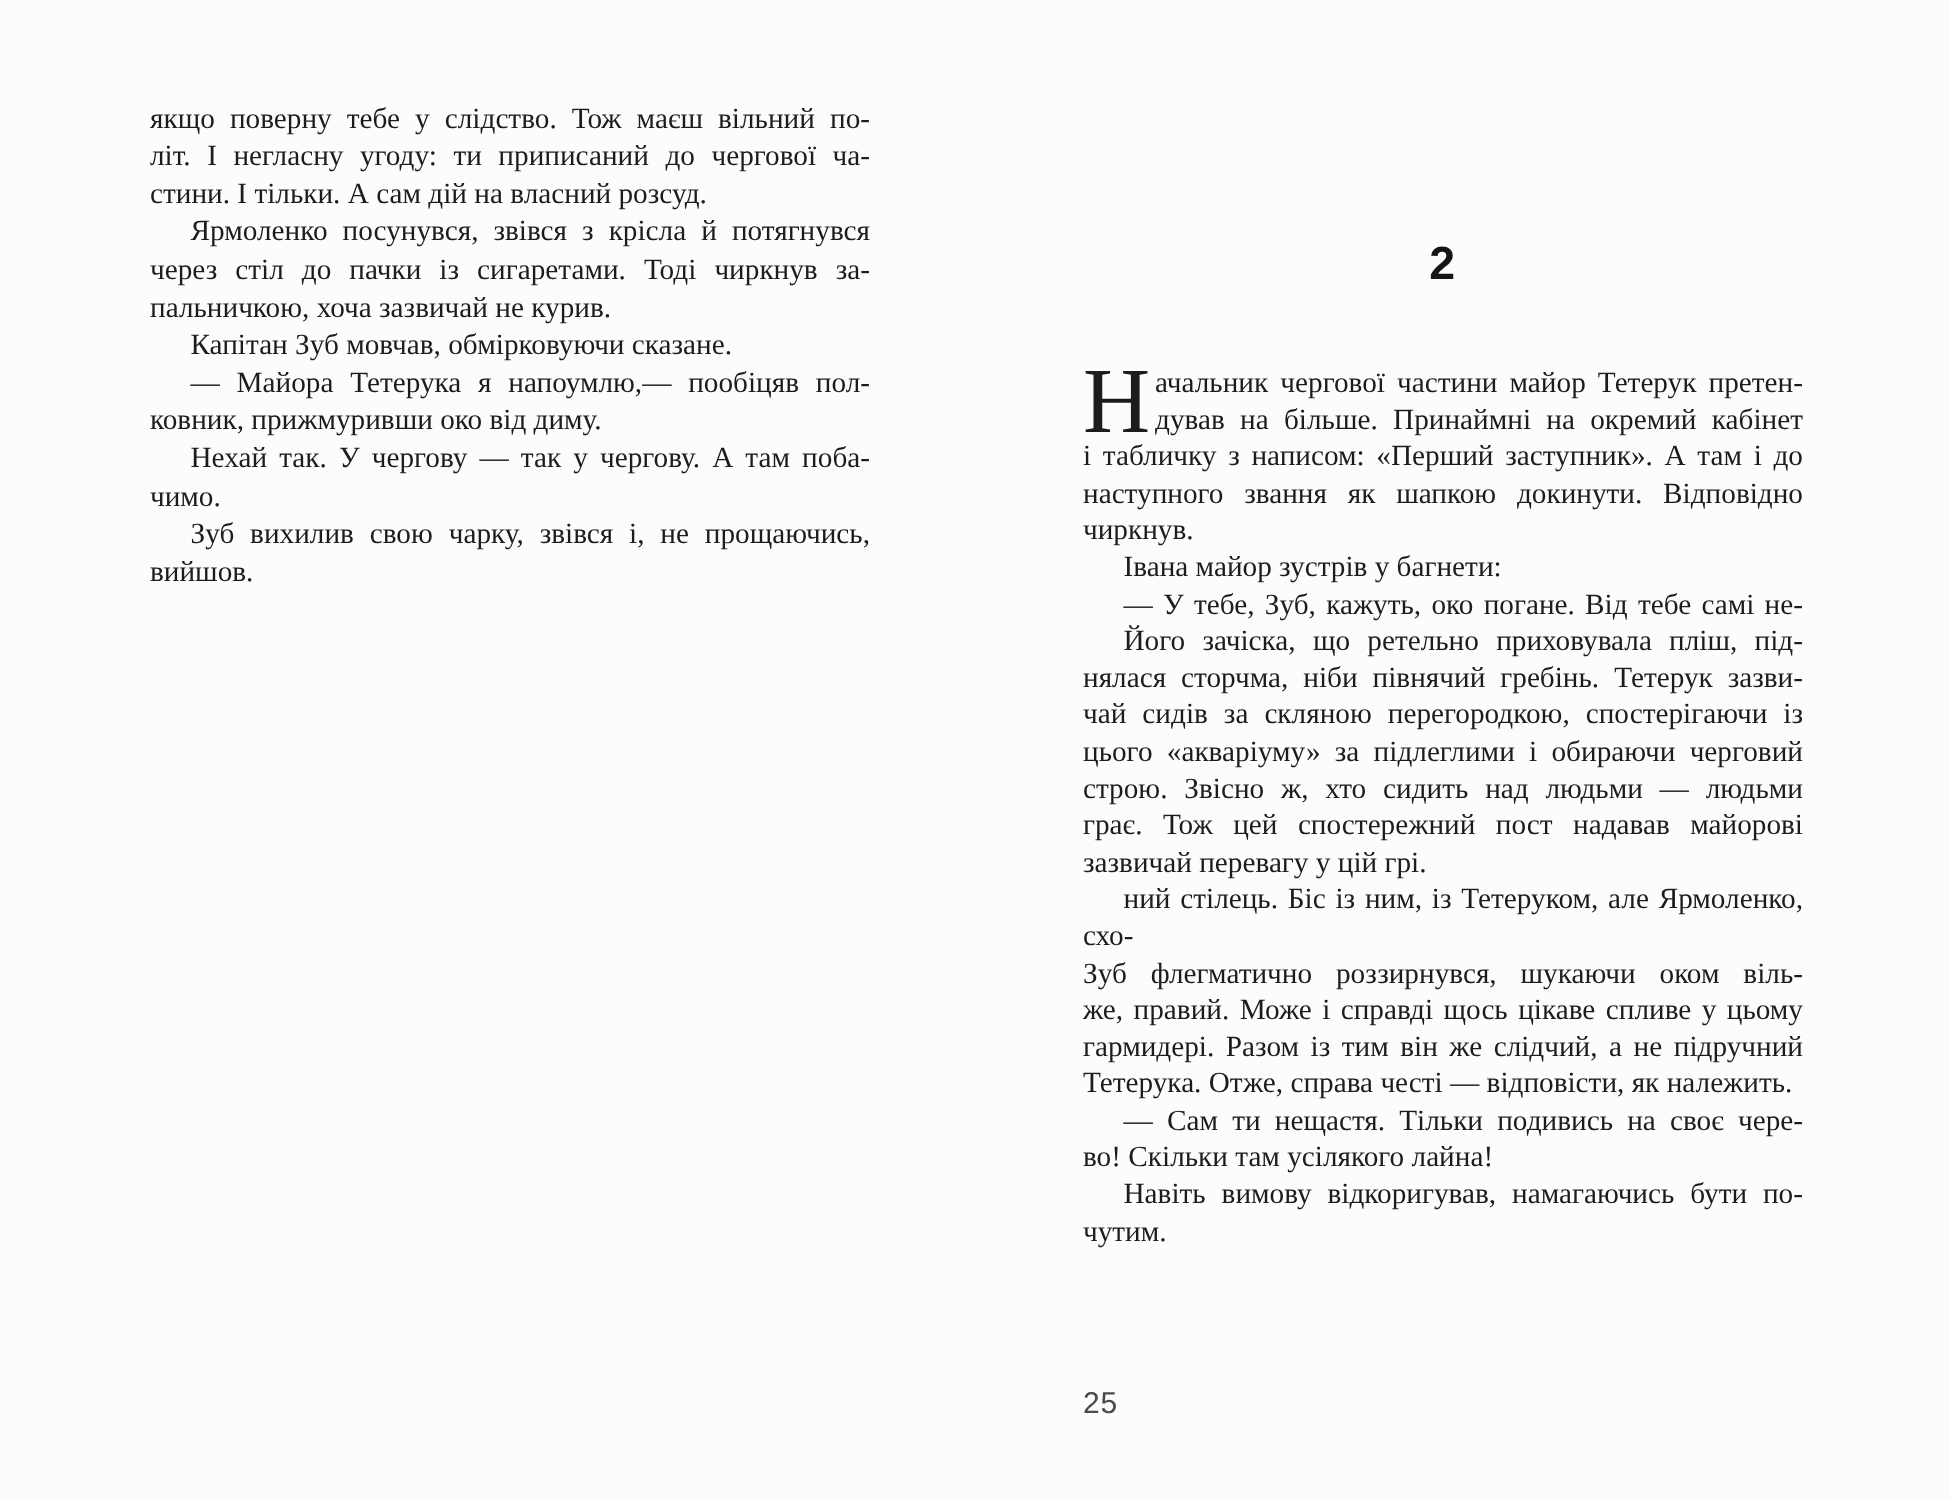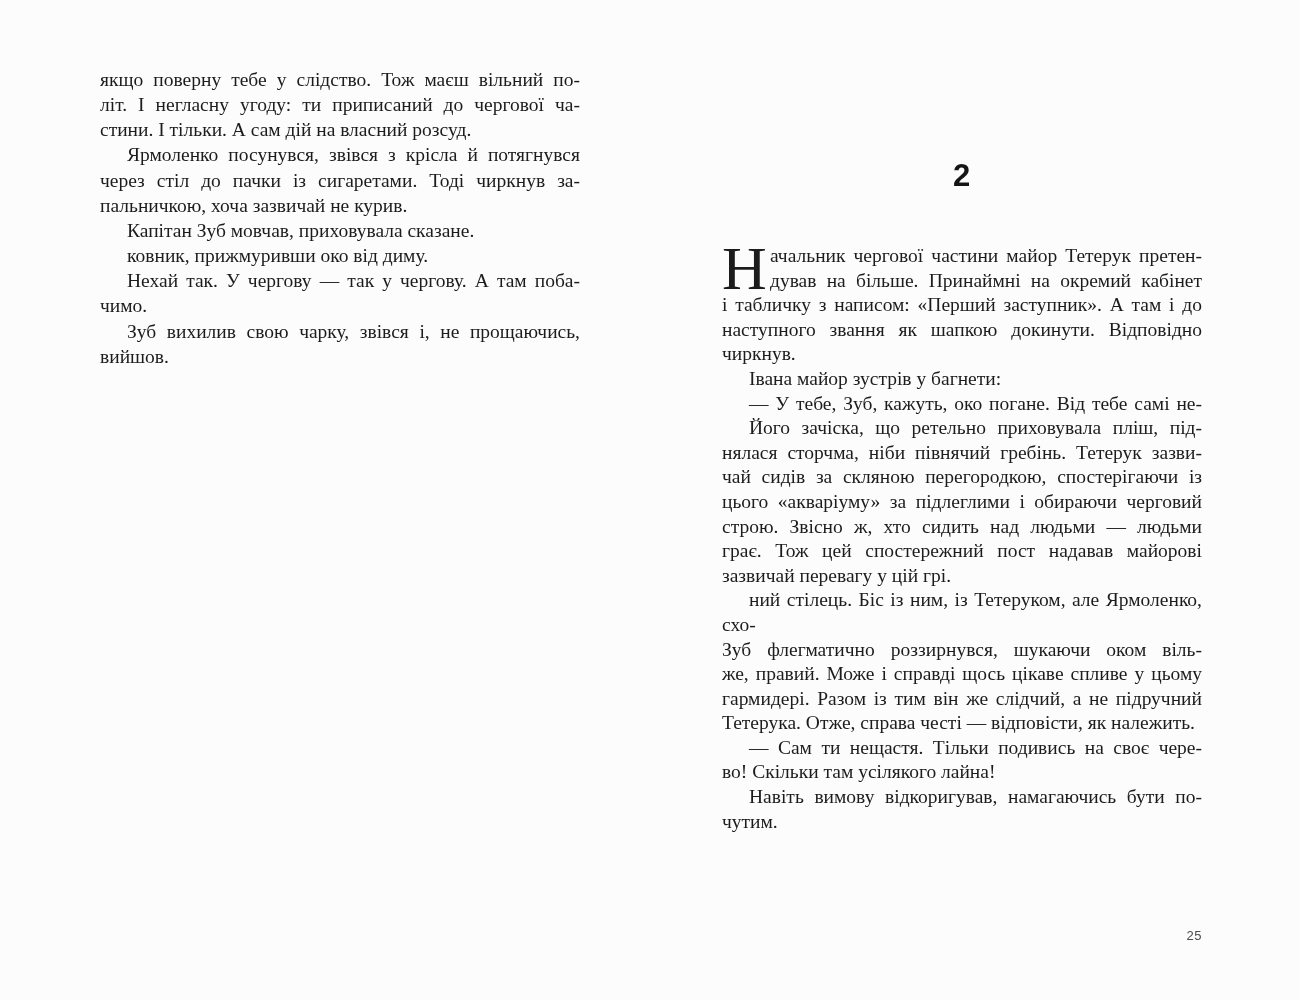--- a/index.html
+++ b/index.html
@@ -60,24 +60,24 @@
     font-size: 31px;
     line-height: 31px;
     letter-spacing: 1px;
     color: #151515;
   }
 
   .page-number {
     position: absolute;
     top: 925px; left: 0;
     width: 480px;
-    text-align: right;
+    text-align: left;
     font-family: "Liberation Sans", "DejaVu Sans", sans-serif;
     font-weight: 400;
-    font-size: 13px;
+    font-size: 20px;
     line-height: 22px;
     letter-spacing: 0.5px;
     color: var(--muted);
   }
 </style>
 </head>
 <body>
 
 <div class="spread">
 
@@ -87,23 +87,24 @@
           <div class="line">якщо поверну тебе у слідство. Тож маєш вільний по-</div>
           <div class="line">літ. І негласну угоду: ти приписаний до чергової ча-</div>
           <div class="line last">стини. І тільки. А сам дій на власний розсуд.</div>
         </div>
         <div class="para indent">
           <div class="line">Ярмоленко посунувся, звівся з крісла й потягнувся</div>
           <div class="line">через стіл до пачки із сигаретами. Тоді чиркнув за-</div>
           <div class="line last">пальничкою, хоча зазвичай не курив.</div>
         </div>
         <div class="para indent">
-          <div class="line last">Капітан Зуб мовчав, приховувала сказане.</div>
+          <div class="line last">Капітан Зуб мовчав, обмірковуючи сказане.</div>
         </div>
         <div class="para indent">
+          <div class="line">— Майора Тетерука я напоумлю,— пообіцяв пол-</div>
           <div class="line last">ковник, прижмуривши око від диму.</div>
         </div>
         <div class="para indent">
           <div class="line">Нехай так. У чергову — так у чергову. А там поба-</div>
           <div class="line last">чимо.</div>
         </div>
         <div class="para indent">
           <div class="line">Зуб вихилив свою чарку, звівся і, не прощаючись,</div>
           <div class="line last">вийшов.</div>
         </div>

